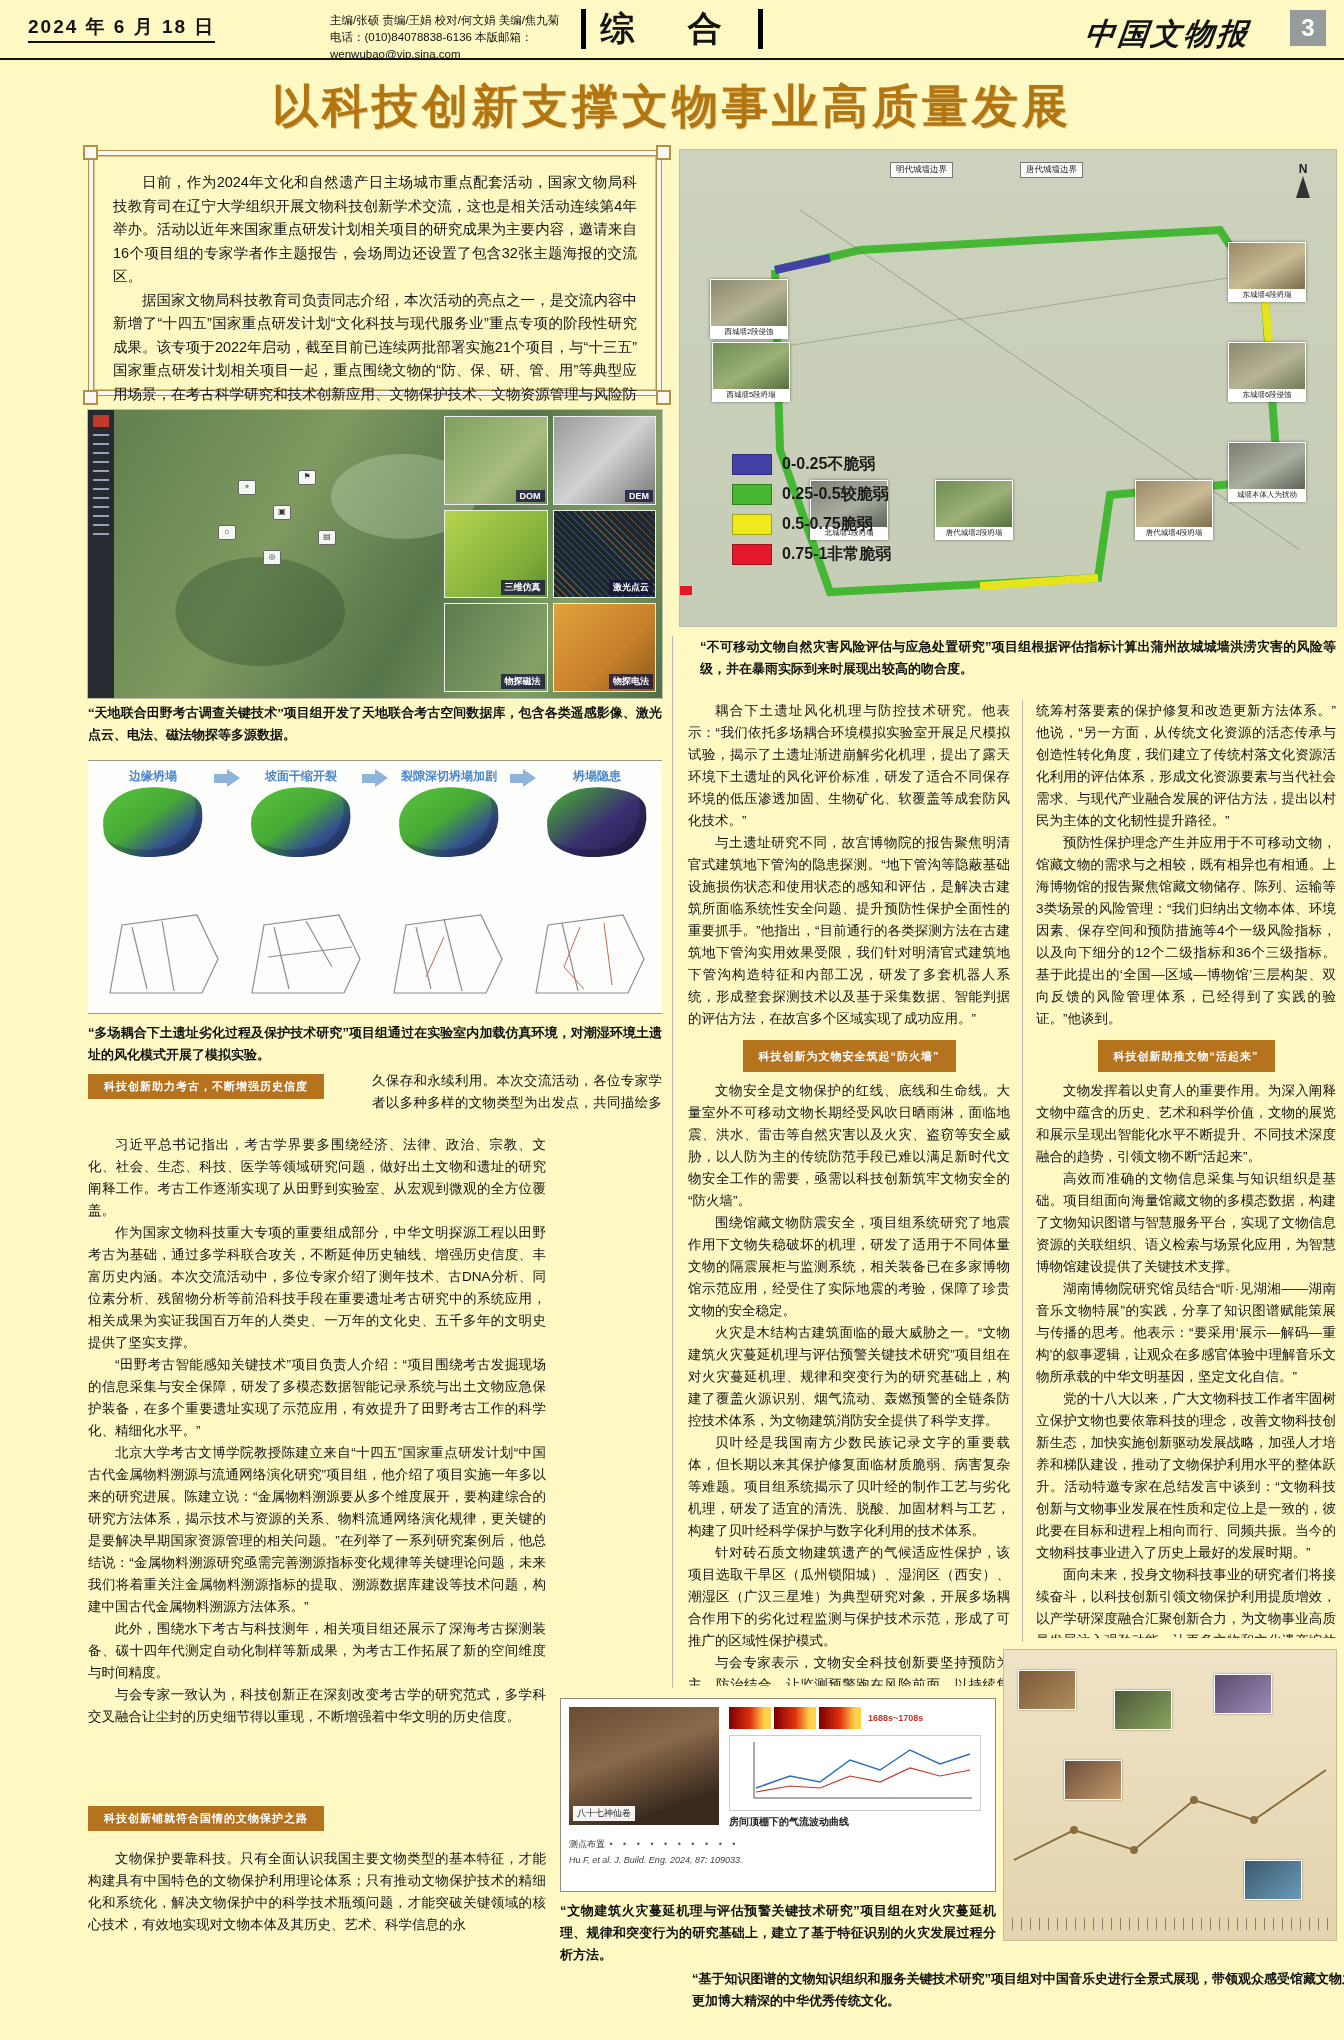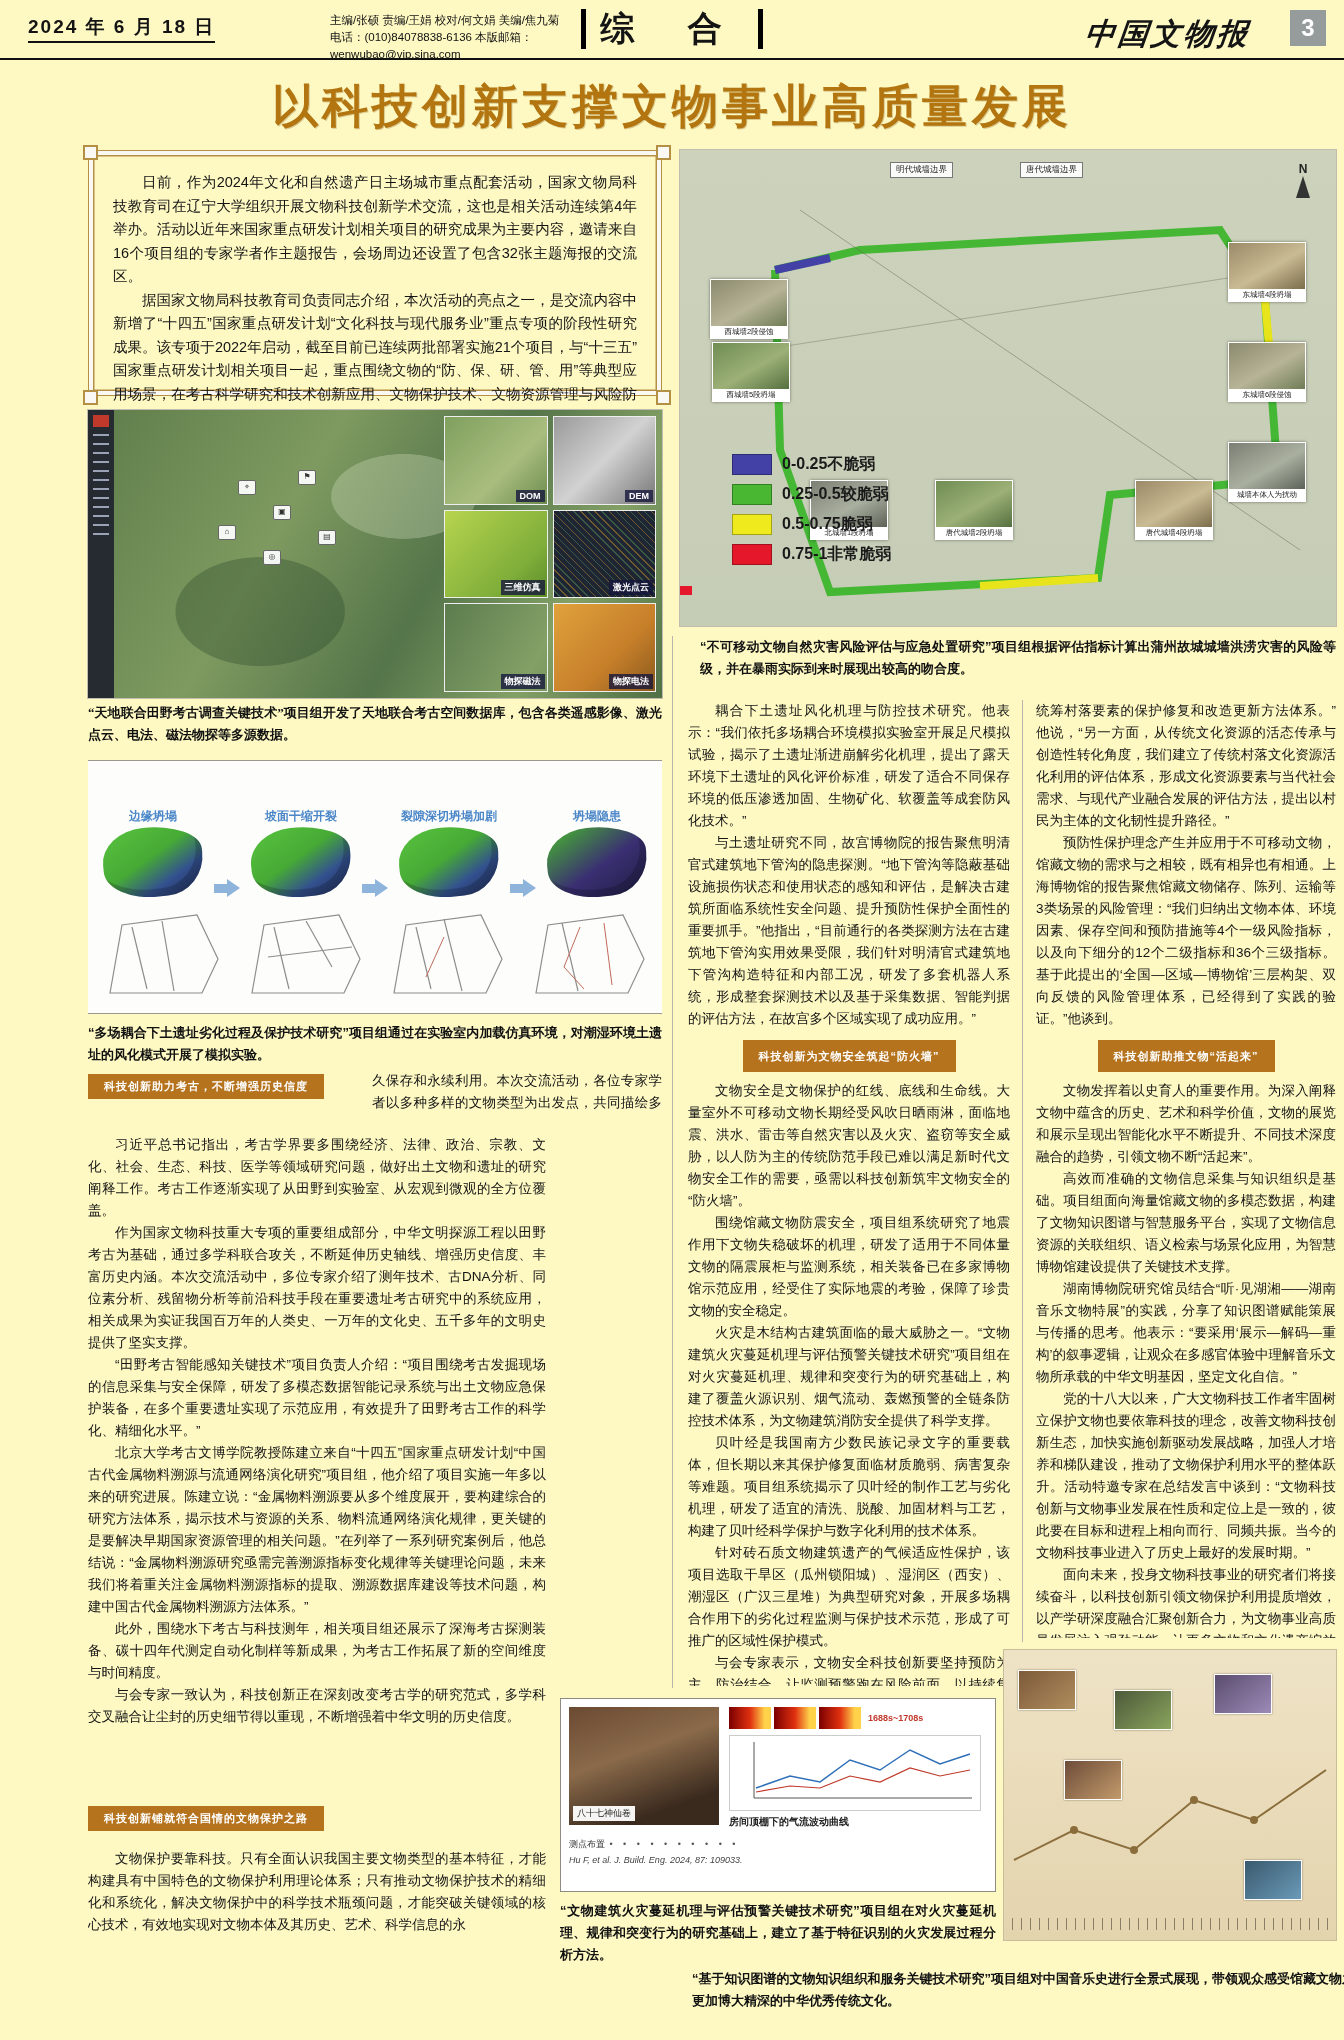--- a/index.html
+++ b/index.html
@@ -58,21 +58,21 @@
   .panel{position:relative;border:1px solid #eee;}
   .p-dom{background:linear-gradient(135deg,#7fa05e,#a9bd7f 60%,#6c8d4e);}
   .p-dem{background:linear-gradient(135deg,#9a9a9a,#d2d2d2 50%,#767676);}
   .p-3d{background:linear-gradient(135deg,#b7d44e,#7fae3a 70%,#5d8c2a);}
   .p-cloud{background:repeating-linear-gradient(45deg,#1f2633 0 4px,#3c5a46 4px 5px,#1f2633 5px 9px,#715a2e 9px 10px);}
   .p-mag{background:repeating-linear-gradient(90deg,#c4524a 0 7px,#dfе1ec 7px 13px,#4c63b8 13px 20px,#e8e4d6 20px 26px);}
   .p-ele{background:linear-gradient(135deg,#e0a23c,#c77f2a 60%,#8a5a1d);}
   .p-lab{position:absolute;right:2px;bottom:2px;background:rgba(20,20,60,.78);color:#fff;font-size:9px;font-weight:bold;padding:1px 4px;}
   
   .rockfig{background:#fdfdfb;border-top:1px solid #9c988d;border-bottom:1px solid #9c988d;box-sizing:border-box;padding:8px 4px 4px;}
-  .rockrow{display:flex;align-items:flex-end;height:128px;}
+  .rockrow{display:flex;align-items:flex-start;height:128px;}
   .rockcell{flex:1;text-align:center;}
   .blob-lab{color:#4a86c8;font-size:12px;font-weight:bold;line-height:14px;margin-bottom:4px;}
   .blob{width:100px;height:70px;margin:0 auto;background:linear-gradient(150deg,#54bd3c 10%,#46aa35 45%,#33518f 72%,#23325e 95%);
         border-radius:45% 60% 40% 55%/50% 40% 60% 45%;transform:rotate(-6deg);box-shadow:inset -6px -8px 0 rgba(0,0,0,.18);}
   .arrow{display:flex;align-items:center;}
   .arrow .bar{width:13px;height:9px;background:#8fb4dc;}
   .arrow .tip{width:0;height:0;border-top:9px solid transparent;border-bottom:9px solid transparent;border-left:13px solid #8fb4dc;}
   
   .firefig{background:#fff;border:1px solid #8f8b80;box-sizing:border-box;padding:8px;}
   .ff-photo{width:150px;height:118px;background:linear-gradient(160deg,#6b4a33,#8a6a4a 40%,#3a2a1e 80%);position:relative;float:left;margin-right:10px;}

